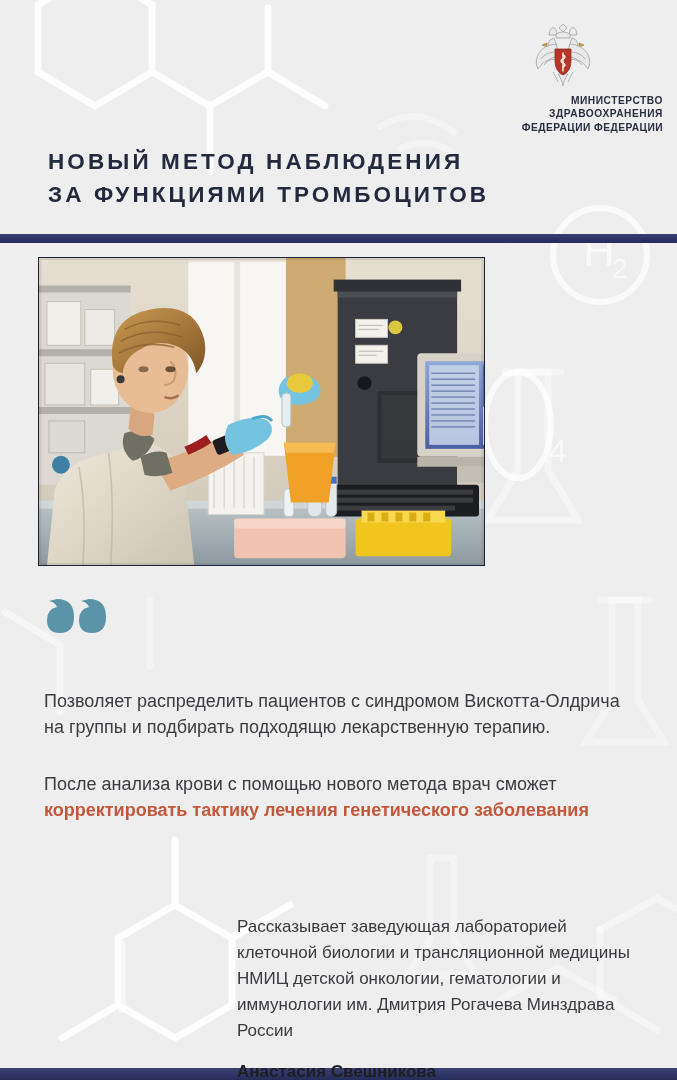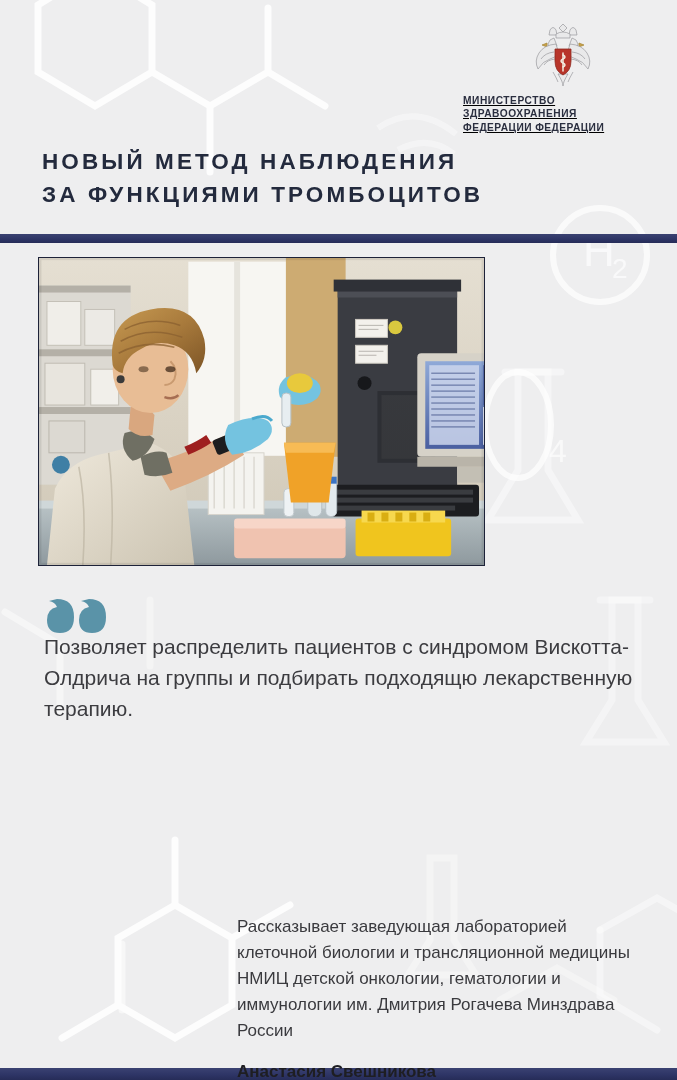--- a/index.html
+++ b/index.html
@@ -29,39 +29,38 @@
     z-index:0;
   }
   .watermarks svg { position:absolute; }
 
   
   .emblem-block {
     position:absolute;
     top:22px;
     right:14px;
     width:200px;
-    text-align:left;
-    z-index:3;
-    text-decoration:underline;
+    text-align:right;
+    z-index:3;
   }
   .emblem-art { width:62px; height:66px; margin:0 auto 6px; display:block; }
   .emblem-text {
     font-size:10.2px;
     font-weight:bold;
     letter-spacing:0.55px;
     color:#2a2e3f;
     line-height:1.32;
   }
   .emblem-text .l3 { font-weight:600; letter-spacing:0.45px; }
 
   
   .title {
     position:absolute;
     top:146px;
-    left:42px;
+    left:48px;
     z-index:3;
     font-size:22.5px;
     font-weight:bold;
     letter-spacing:3.1px;
     line-height:1.45;
     color:#232a3d;
     text-transform:uppercase;
     white-space:pre-line;
   }
 
@@ -97,24 +96,24 @@
     left:44px;
     top:595px;
     z-index:3;
     width:62px;
     height:48px;
   }
 
   .quote-body {
     position:absolute;
     left:44px;
-    top:632px;
+    top:688px;
     width:600px;
     z-index:3;
-    font-size:21px;
+    font-size:18px;
     line-height:1.47;
     color:#3c3c40;
   }
   .quote-body p { margin:0; }
   .quote-body .para2 { margin-top:30px; }
   .hl {
     color:#c4573a;
     font-weight:bold;
   }
 
@@ -412,20 +411,21 @@
     <g fill="#5a93a8">
       <path d="M13 4 q17 0 17 18 q0 16 -14 16 q-13 0 -13 -13 q0 -11 10 -13
                q-2 -5 -8 -6 Z"></path>
       <path d="M45 4 q17 0 17 18 q0 16 -14 16 q-13 0 -13 -13 q0 -11 10 -13
                q-2 -5 -8 -6 Z"></path>
     </g>
   </svg>
 
   <div class="quote-body">
     <p class="para1">Позволяет распределить пациентов с синдромом Вискотта-Олдрича на группы и подбирать подходящю лекарственную терапию.</p>
+    <p class="para2"><span>После анализа крови с помощью нового метода врач сможет </span><span class="hl">корректировать тактику лечения генетического заболевания</span></p>
   </div>
 
   <div class="attribution">
     <span>Рассказывает заведующая лабораторией клеточной биологии и трансляционной медицины НМИЦ детской онкологии, гематологии и иммунологии им. Дмитрия Рогачева Минздрава России</span>
     <span class="name">Анастасия Свешникова</span>
   </div>
 
 </div>
 
 </body></html>

